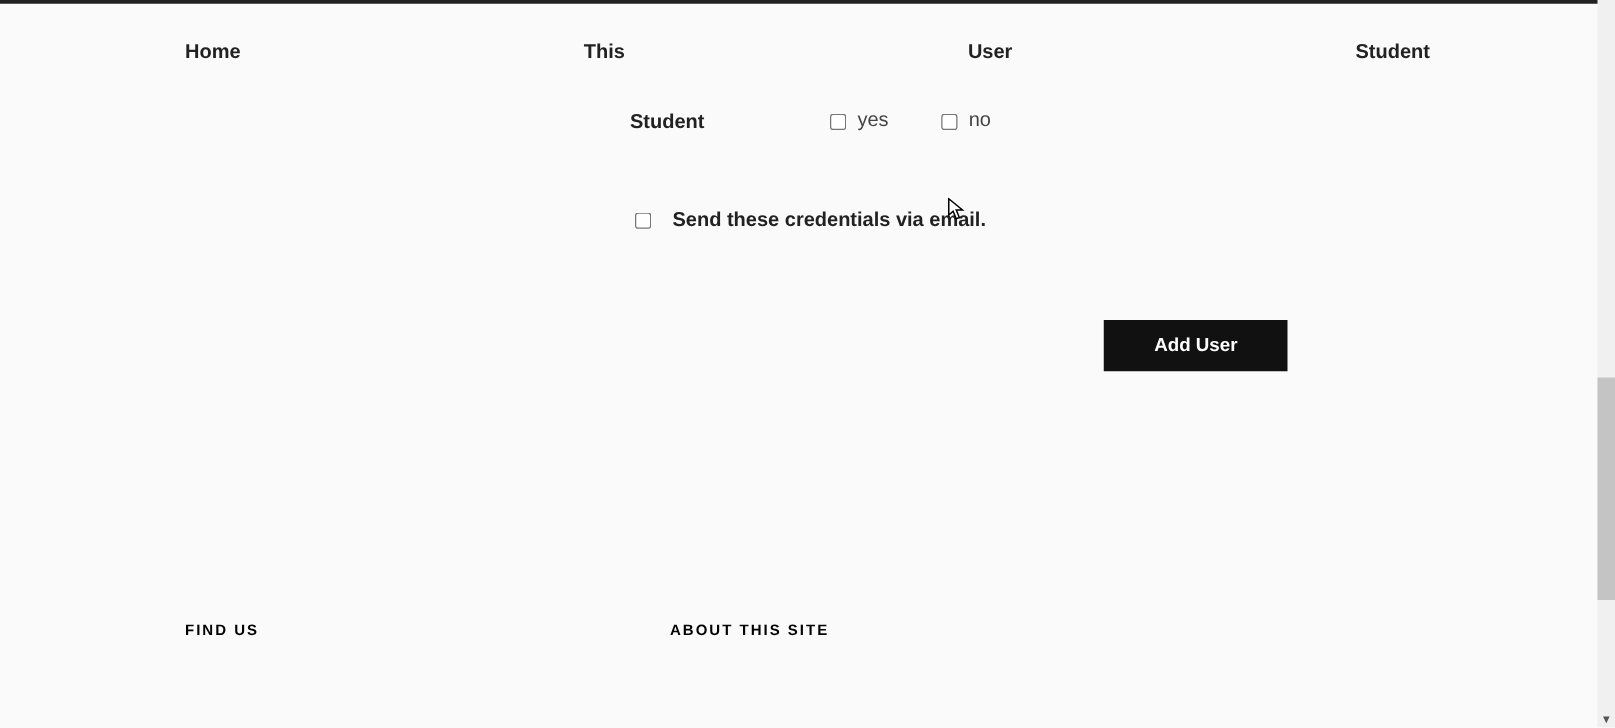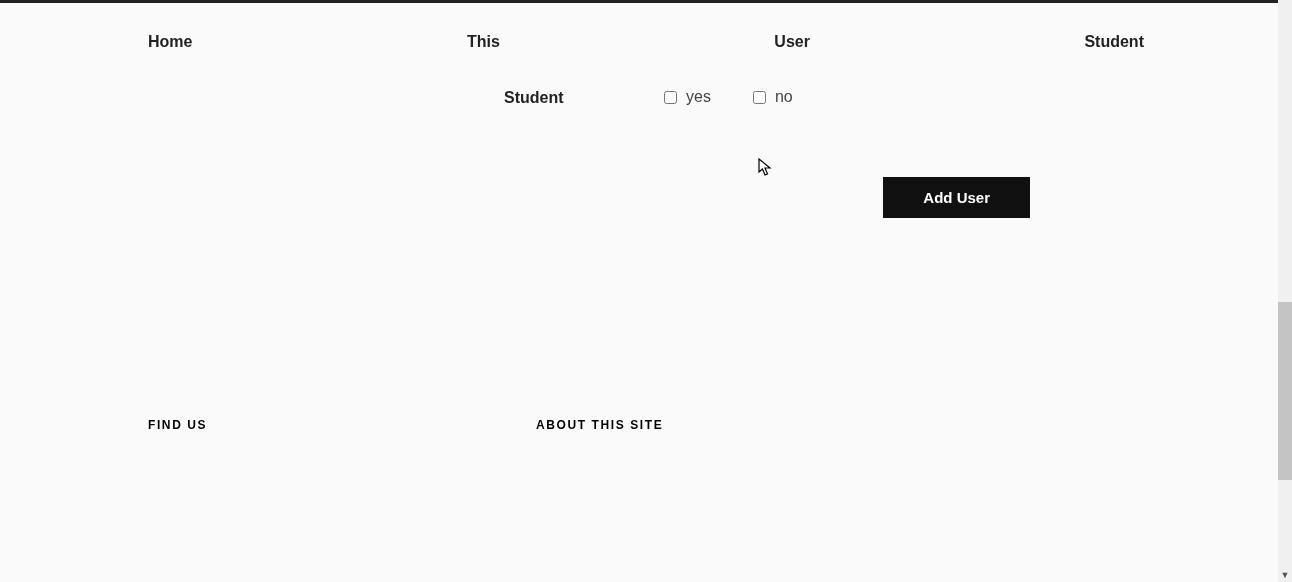--- a/index.html
+++ b/index.html
@@ -193,20 +193,24 @@
           <input type="checkbox" style="">
           <span>yes</span>
         </label>
         <label class="cb">
           <input type="checkbox" style="">
           <span>no</span>
         </label>
       </div>
     </div>
 
+    <div class="row-send">
+      <input type="checkbox" style="">
+      <span>Send these credentials via email.</span>
+    </div>
 
     <div class="submit-row">
       <button class="btn">Add User</button>
     </div>
   </div>
 
   <div class="footer">
     <div>
       <h4>FIND US</h4>
 

